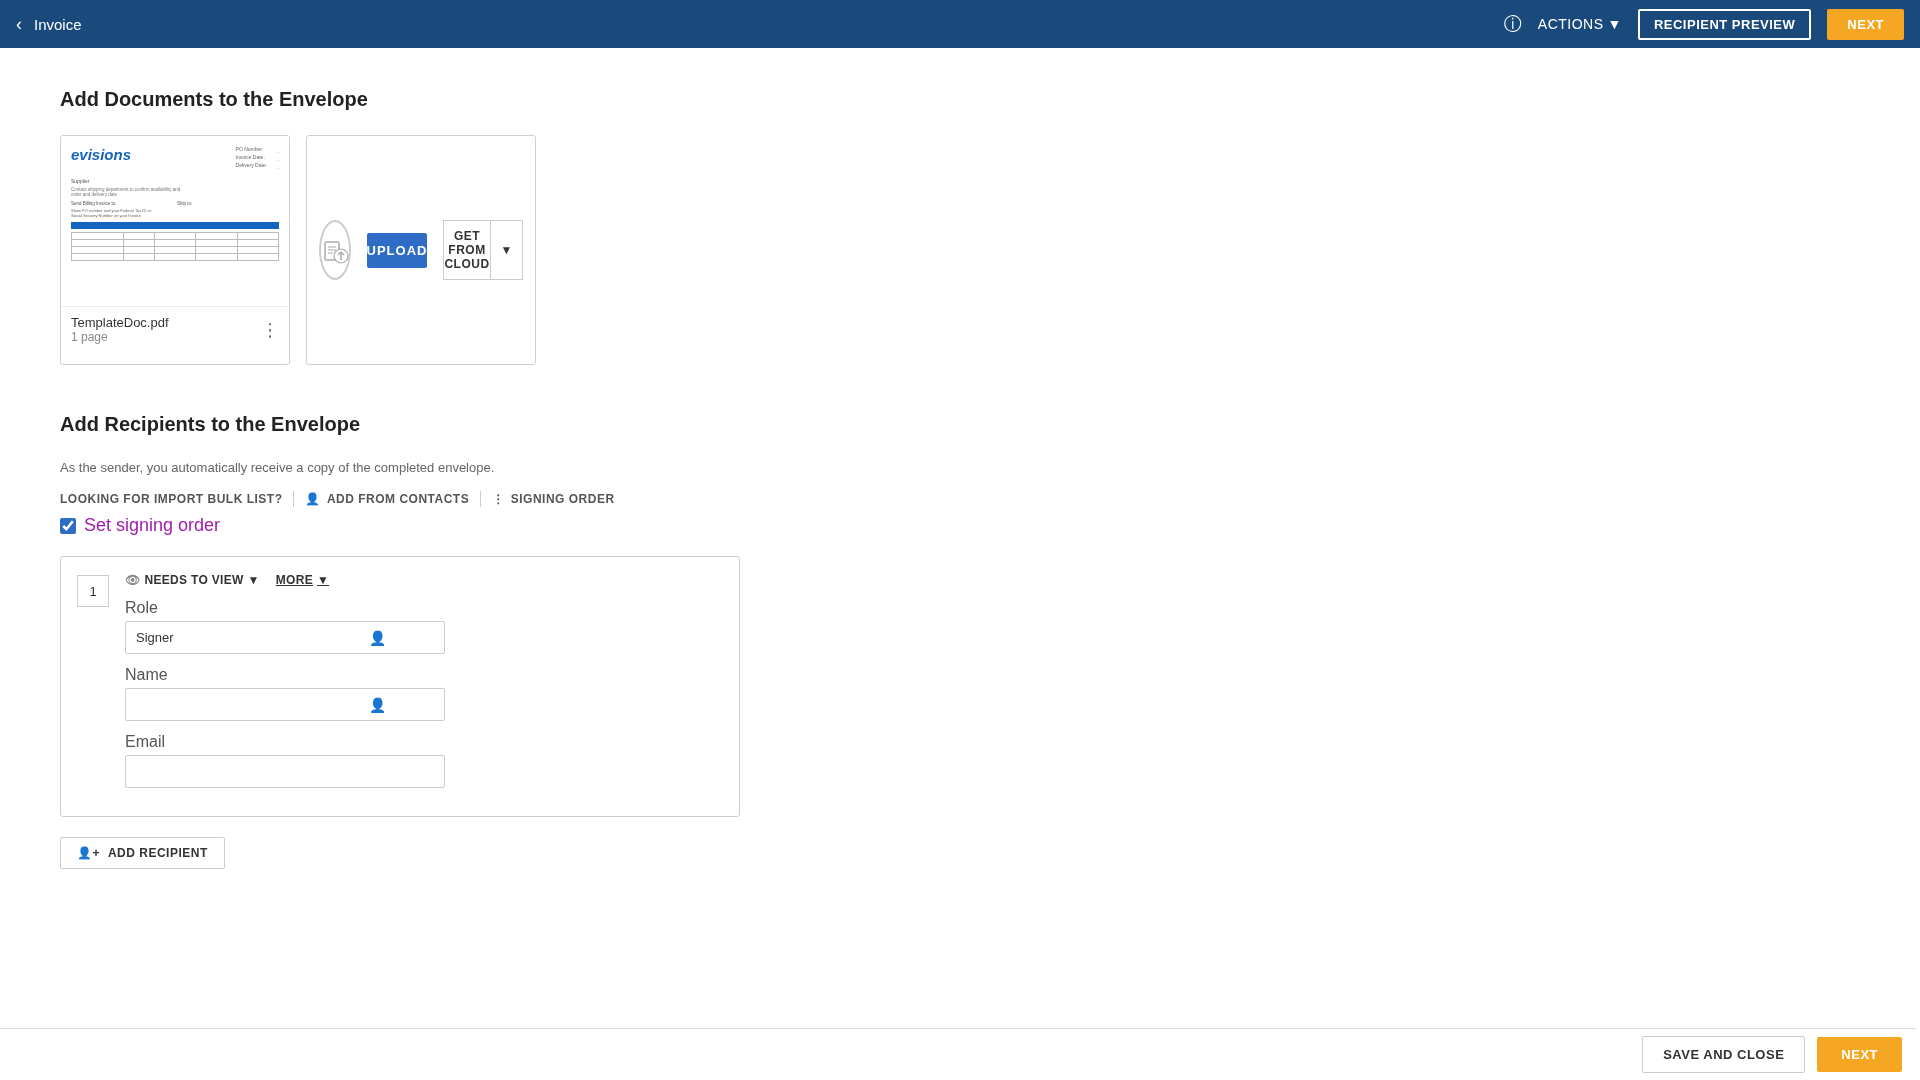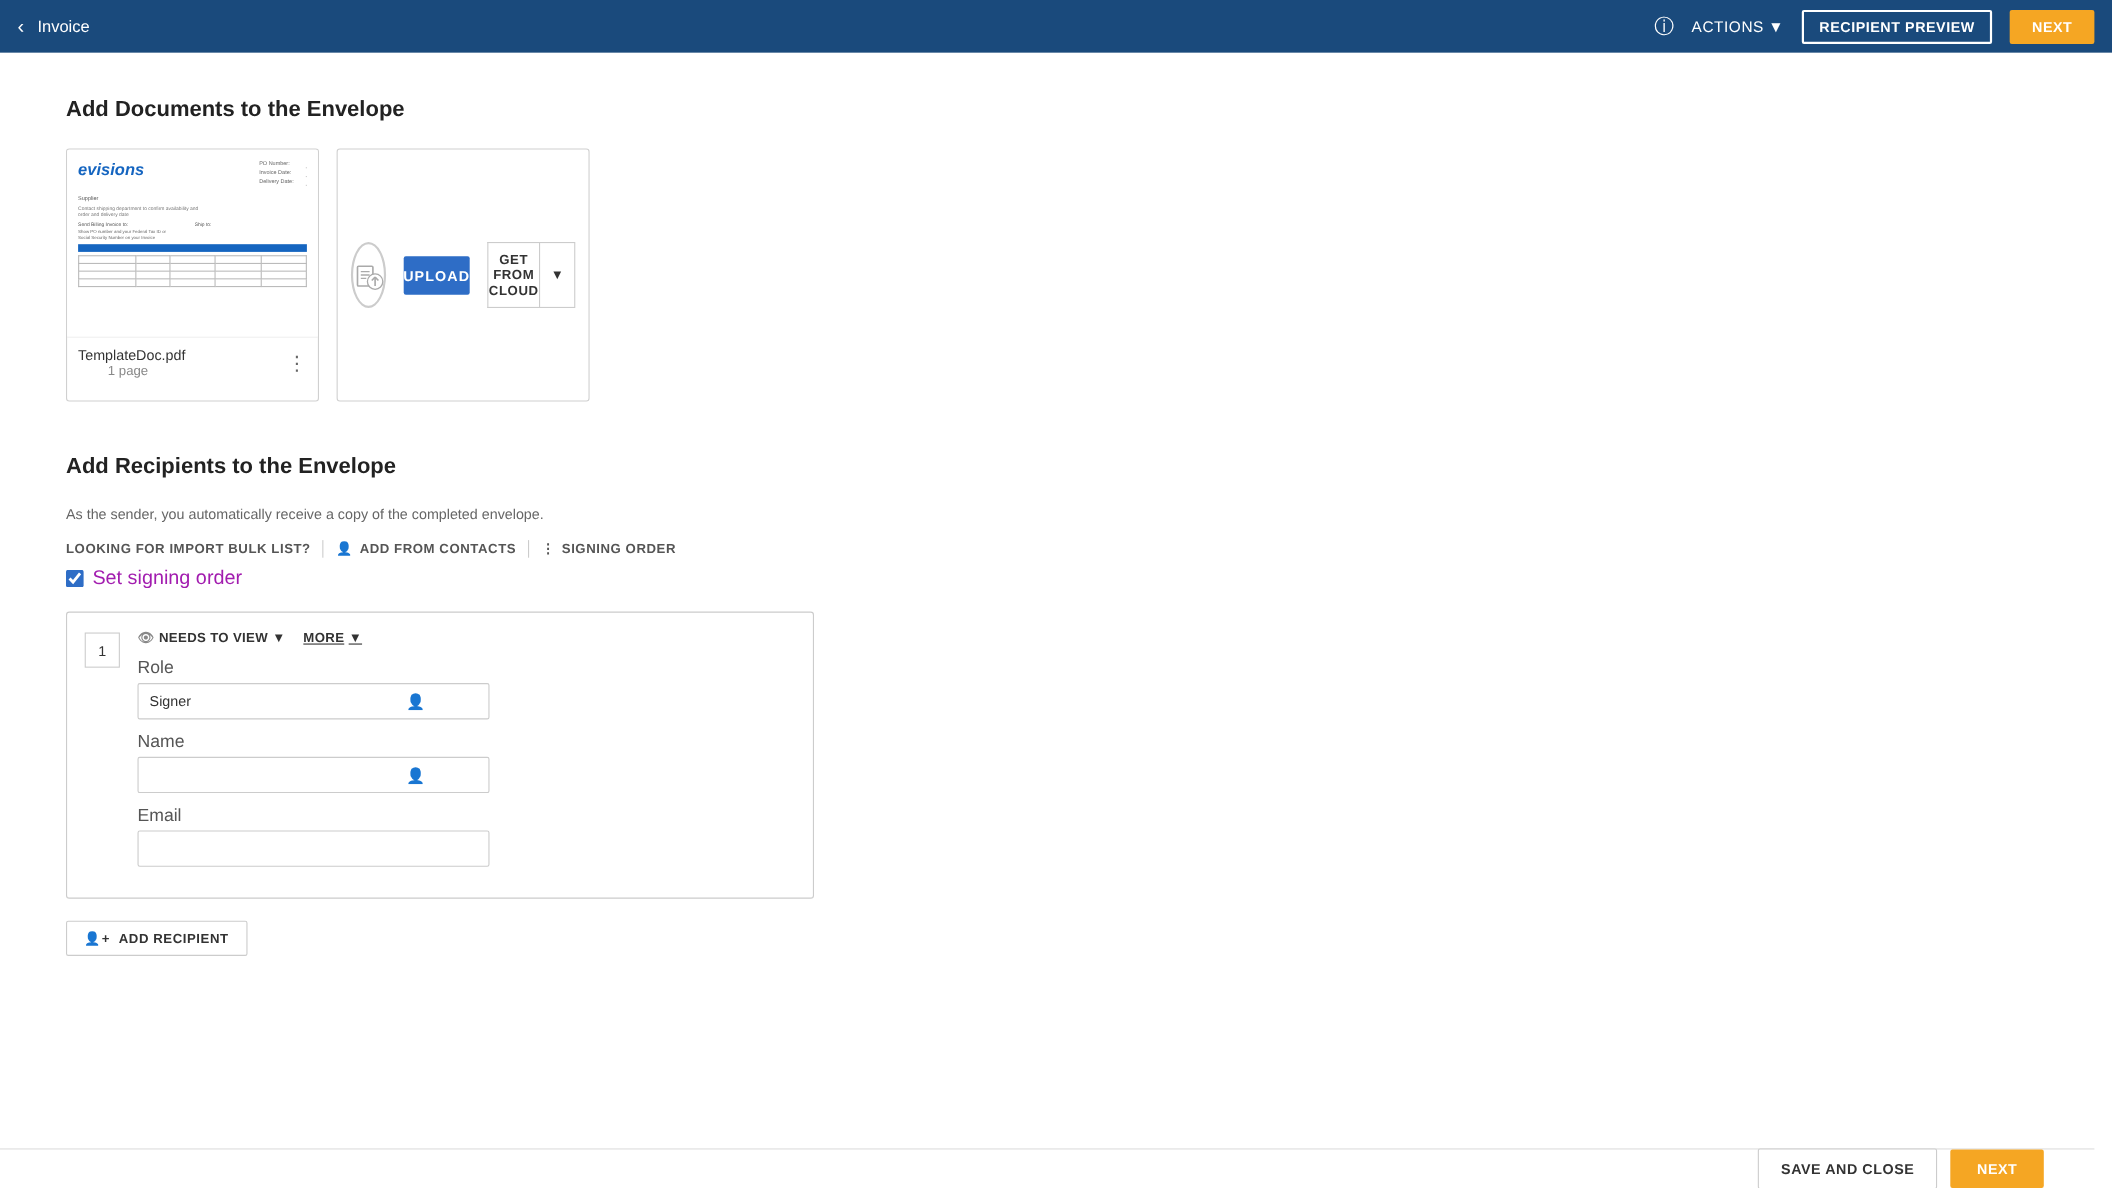--- a/index.html
+++ b/index.html
@@ -110,21 +110,21 @@
       text-align: right;
     }
 
     .doc-info {
       display: flex;
       align-items: center;
       justify-content: space-between;
       padding: 8px 10px;
     }
     .doc-name { font-size: 13px; color: #333; font-weight: 500; }
-    .doc-pages { font-size: 12px; color: #888; margin-left: 27px; }
+    .doc-pages { font-size: 12px; color: #888; }
     .doc-menu-icon { color: #666; cursor: pointer; font-size: 18px; }
 
     
     .upload-card {
       width: 230px;
       border: 1px solid #d0d0d0;
       border-radius: 3px;
       overflow: hidden;
       background: #fff;
       display: flex;
@@ -329,29 +329,29 @@
       cursor: pointer;
       margin-top: 20px;
       color: #333;
       border-radius: 2px;
     }
 
     
     .bottom-bar {
       position: fixed;
       bottom: 0;
-      right: 16px;
+      right: 4px;
       left: 0;
       background: #fff;
       border-top: 1px solid #ddd;
-      height: 36px;
+      height: 52px;
       display: flex;
       align-items: center;
       justify-content: flex-end;
-      padding: 0 46px;
+      padding: 0 14px;
       gap: 12px;
     }
     .save-close-btn {
       background: #fff;
       border: 1px solid #ccc;
       color: #333;
       padding: 10px 20px;
       font-size: 13px;
       font-weight: 600;
       letter-spacing: 0.5px;

